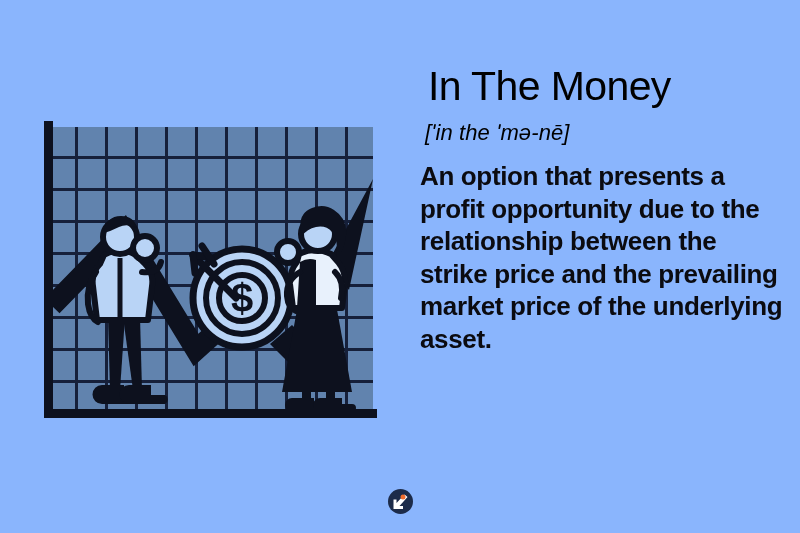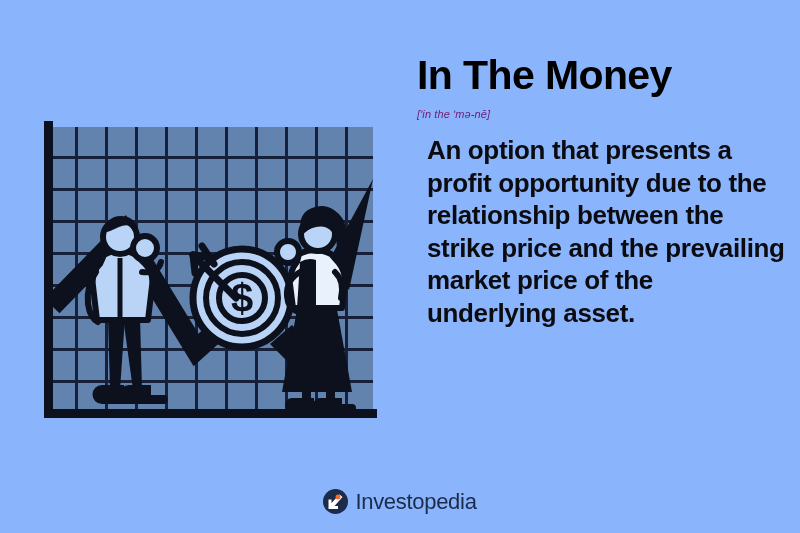--- a/index.html
+++ b/index.html
@@ -36,39 +36,39 @@
 
   
   #text-col {
     position: absolute;
     left: 417px;
     top: 52px;
     width: 368px;
   }
   #title {
     font-size: 41px;
-    font-weight: bold;
+    font-weight: normal;
     line-height: 1.13;
     color: #000000;
     letter-spacing: -0.6px;
-    margin: 0;
+    margin: 11px;
   }
   #pronunciation {
-    font-size: 11px;
+    font-size: 22px;
     font-style: italic;
-    color: #701a75;
-    margin: 10px 0 0 0;
+    color: #000000;
+    margin: 10px 0 0 8px;
     letter-spacing: 0.1px;
   }
   #definition {
     font-size: 26px;
     font-weight: bold;
     line-height: 1.25;
     color: #0b0b10;
-    margin: 14px 0 0 10px;
+    margin: 14px 0 0 3px;
     letter-spacing: -0.35px;
   }
 
   
   #logo {
     position: absolute;
     left: 0;
     right: 0;
     bottom: 19px;
     display: flex;
@@ -207,16 +207,15 @@
     <div id="pronunciation">[ʹin the ʹmə-nē]</div>
     <p id="definition">An option that presents a profit opportunity due to the relationship between the strike price and the prevailing market price of the underlying asset.</p>
   </div>
 
   <div id="logo">
     <svg id="logo-mark" viewBox="0 0 50 50" xmlns="http://www.w3.org/2000/svg">
       <circle cx="25" cy="25" r="25" fill="#1c2b4a"></circle>
       <path d="M11 36 L27 18 L20 18 L20 12 L39 12 L39 31 L33 31 L33 24 L17 41 Z" fill="#ffffff" transform="rotate(180 25 26)"></path>
       <circle cx="30" cy="16" r="5" fill="#ef6c2e"></circle>
     </svg>
-    <span id="logo-text">Investopedia</span>
   </div>
 
 </div>
 
 </body></html>

